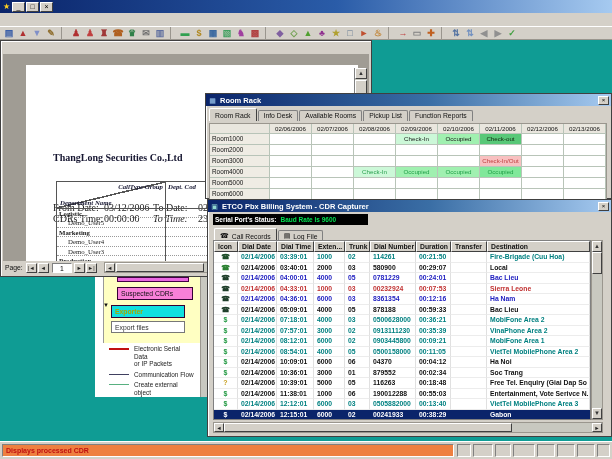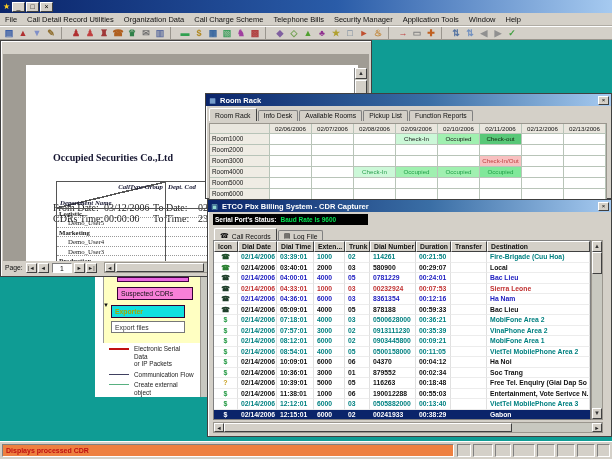--- a/index.html
+++ b/index.html
@@ -128,31 +128,20 @@
 
 <div class="screen">
 
   <div class="main-titlebar">
     <div class="app-icon">★</div>
     <div class="win-btn">_</div>
     <div class="win-btn">□</div>
     <div class="win-btn">×</div>
   </div>
 
-  <div class="menubar" id="menubar">
-      <div class="menu-item">File</div>
-      <div class="menu-item">Call Detail Record Utilities</div>
-      <div class="menu-item">Organization Data</div>
-      <div class="menu-item">Call Charge Scheme</div>
-      <div class="menu-item">Telephone Bills</div>
-      <div class="menu-item">Security Manager</div>
-      <div class="menu-item">Application Tools</div>
-      <div class="menu-item">Window</div>
-      <div class="menu-item">Help</div>
-    </div>
   <div class="toolbar" id="toolbar">
       <div class="tb-icon" style="color: rgb(58, 95, 168);">▤</div>
       <div class="tb-icon" style="color: rgb(176, 48, 48);">▲</div>
       <div class="tb-icon" style="color: rgb(128, 144, 200);">▼</div>
       <div class="tb-icon" style="color: rgb(144, 112, 48);">✎</div>
       <div class="tb-sep"></div>
       <div class="tb-icon" style="color: rgb(176, 48, 48);">♟</div>
       <div class="tb-icon" style="color: rgb(192, 64, 64);">♟</div>
       <div class="tb-icon" style="color: rgb(160, 56, 56);">♜</div>
       <div class="tb-icon" style="color: rgb(176, 96, 32);">☎</div>
@@ -210,28 +199,28 @@
           <div class="lg-seg" style="background: rgb(88, 176, 128);"></div>
           <div class="lg-tx">Create external object</div>
         </div>
       </div>
     <div class="dg-sliver"></div>
   </div>
 
   <div class="win" id="report-win">
     <div class="rep-client">
       <div class="rep-page">
-        <div class="rep-company">Occupied Securities Co.,Ltd</div>
+        <div class="rep-company">ThangLong Securities Co.,Ltd</div>
         <div class="rep-meta" style="left:27px;top:93px;">From Date:</div>
         <div class="rep-meta" style="left:78px;top:93px;">03/12/2006</div>
         <div class="rep-meta" style="left:127px;top:93px;">To Date:</div>
         <div class="rep-meta" style="left:172px;top:93px;">02/1</div>
         <div class="rep-meta" style="left:27px;top:104px;">CDRs Time:</div>
         <div class="rep-meta" style="left:78px;top:104px;">00:00:00</div>
-        <div class="rep-meta" style="left:127px;top:104px;">To Time:</div>
+        <div class="rep-meta" style="left:127px;top:104px;font-style:italic;">To Time:</div>
         <div class="rep-meta" style="left:172px;top:104px;">23:5</div>
         <div class="rep-table">
           <div class="rt-head"></div>
           <div class="rt-ct">CallType Group</div>
           <div class="rt-dn">Department Name</div>
           <div class="rt-dc">Dept. Cod</div>
           <div class="rt-vline"></div>
           <div id="rep-rows">
               <div class="rep-row grp">Logistic</div>
               <div class="rep-row">Demo_User5</div>

